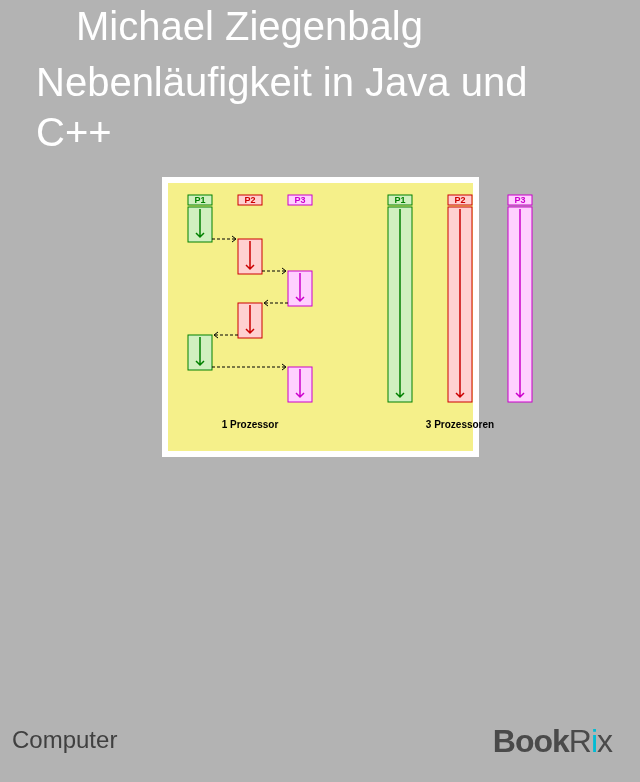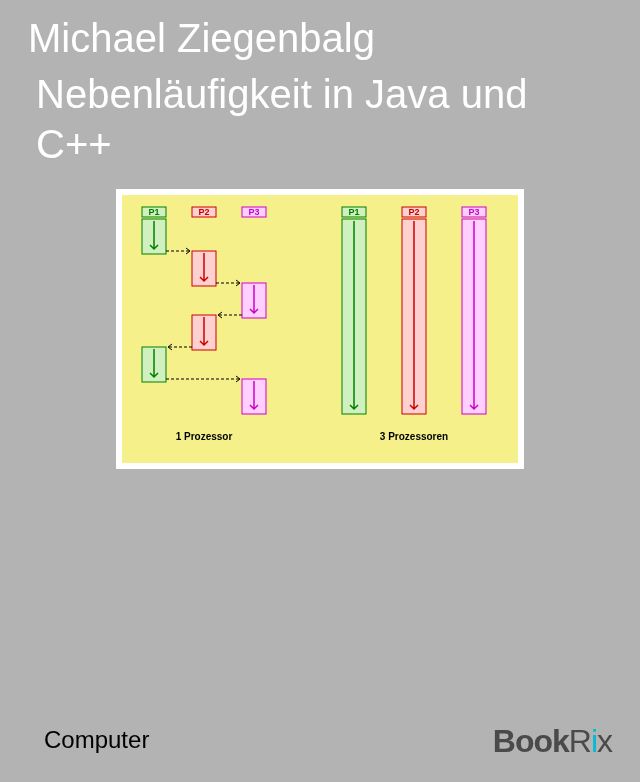--- a/index.html
+++ b/index.html
@@ -11,48 +11,49 @@
       width: 640px;
       height: 782px;
       background: #b3b3b3;
       font-family: Arial, Helvetica, sans-serif;
       position: relative;
     }
     .author {
       color: #ffffff;
       font-size: 40px;
       font-weight: normal;
-      padding: 16px 28px 8px 28px;
+      padding: 4px 28px 8px 28px;
+      margin-left: 48px;
     }
     .title {
       color: #ffffff;
       font-size: 40px;
       font-weight: normal;
       padding: 0 28px 20px 28px;
       line-height: 1.25;
       margin-left: 8px;
     }
     .diagram-container {
-      width: 408px;
+      width: 317px;
       height: 280px;
       margin: 0 auto;
       background: #ffffff;
       padding: 6px;
     }
     .diagram {
       width: 100%;
       height: 100%;
       background: #f5f08a;
       position: relative;
     }
     .category {
       position: absolute;
       bottom: 28px;
-      left: 44px;
-      color: #000000;
+      left: 12px;
+      color: #404040;
       font-size: 24px;
     }
     .logo {
       position: absolute;
       bottom: 22px;
       right: 28px;
       color: #4a4a4a;
       font-size: 32px;
       font-weight: bold;
       letter-spacing: -1px;

